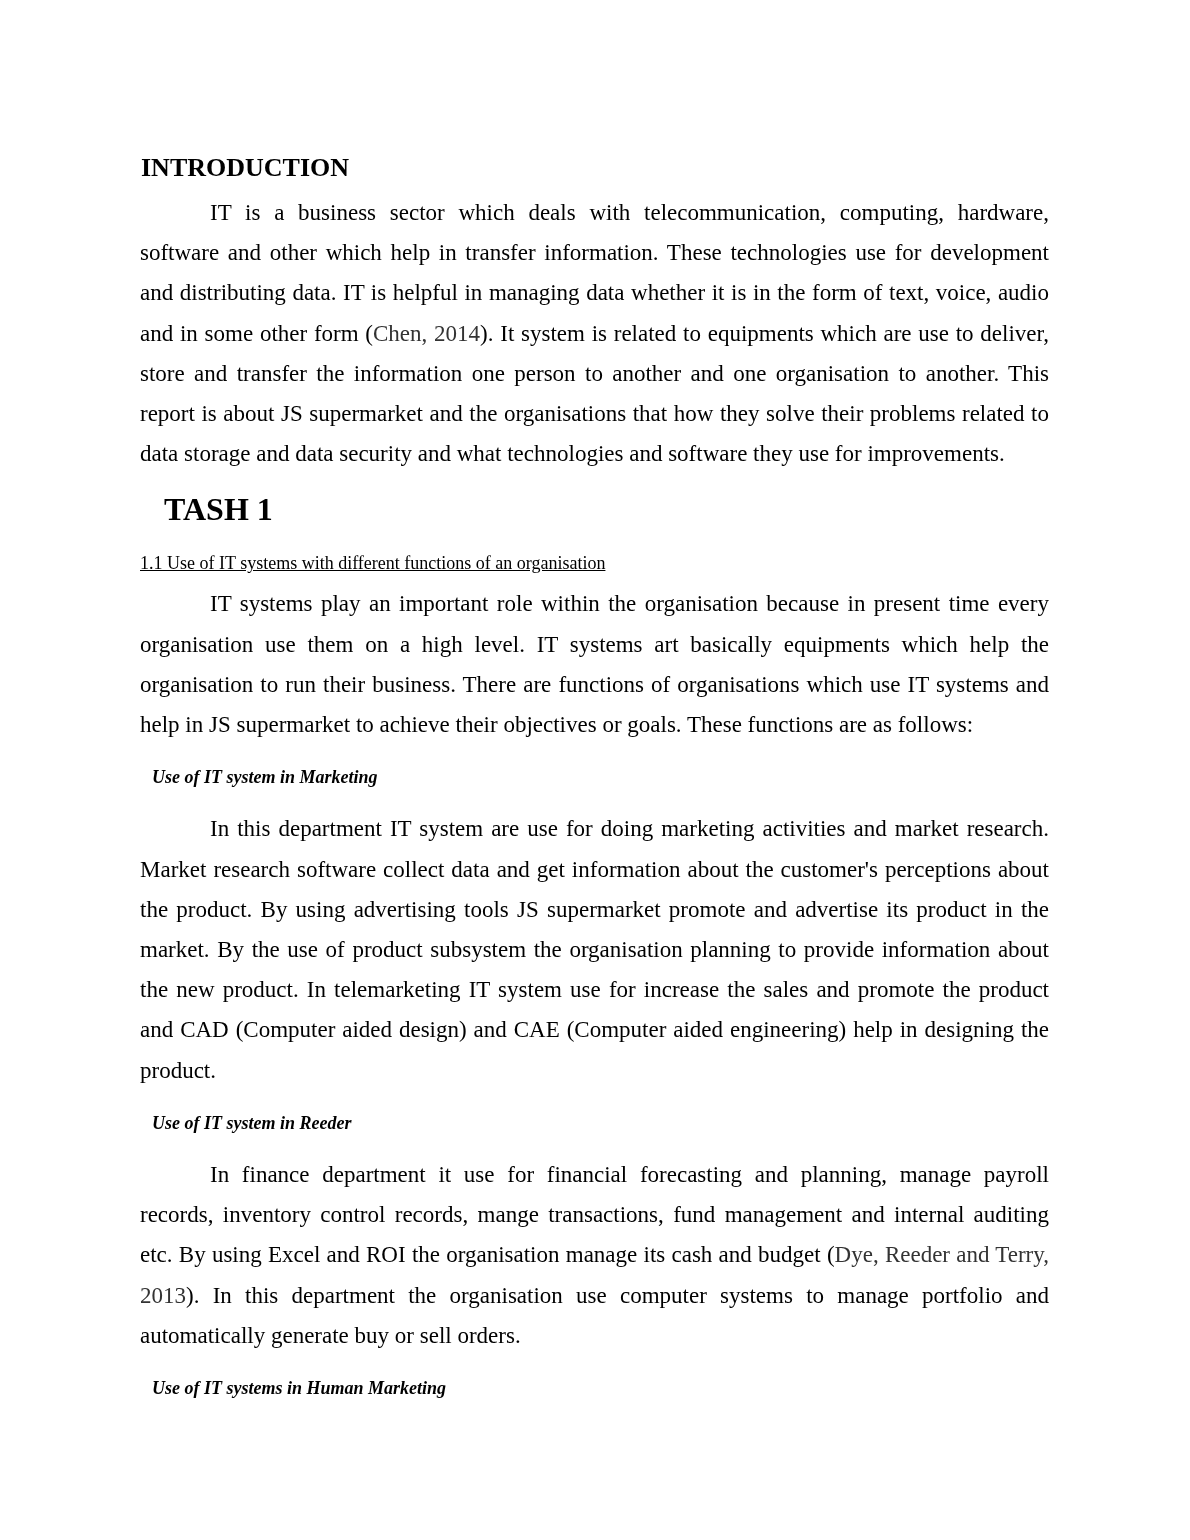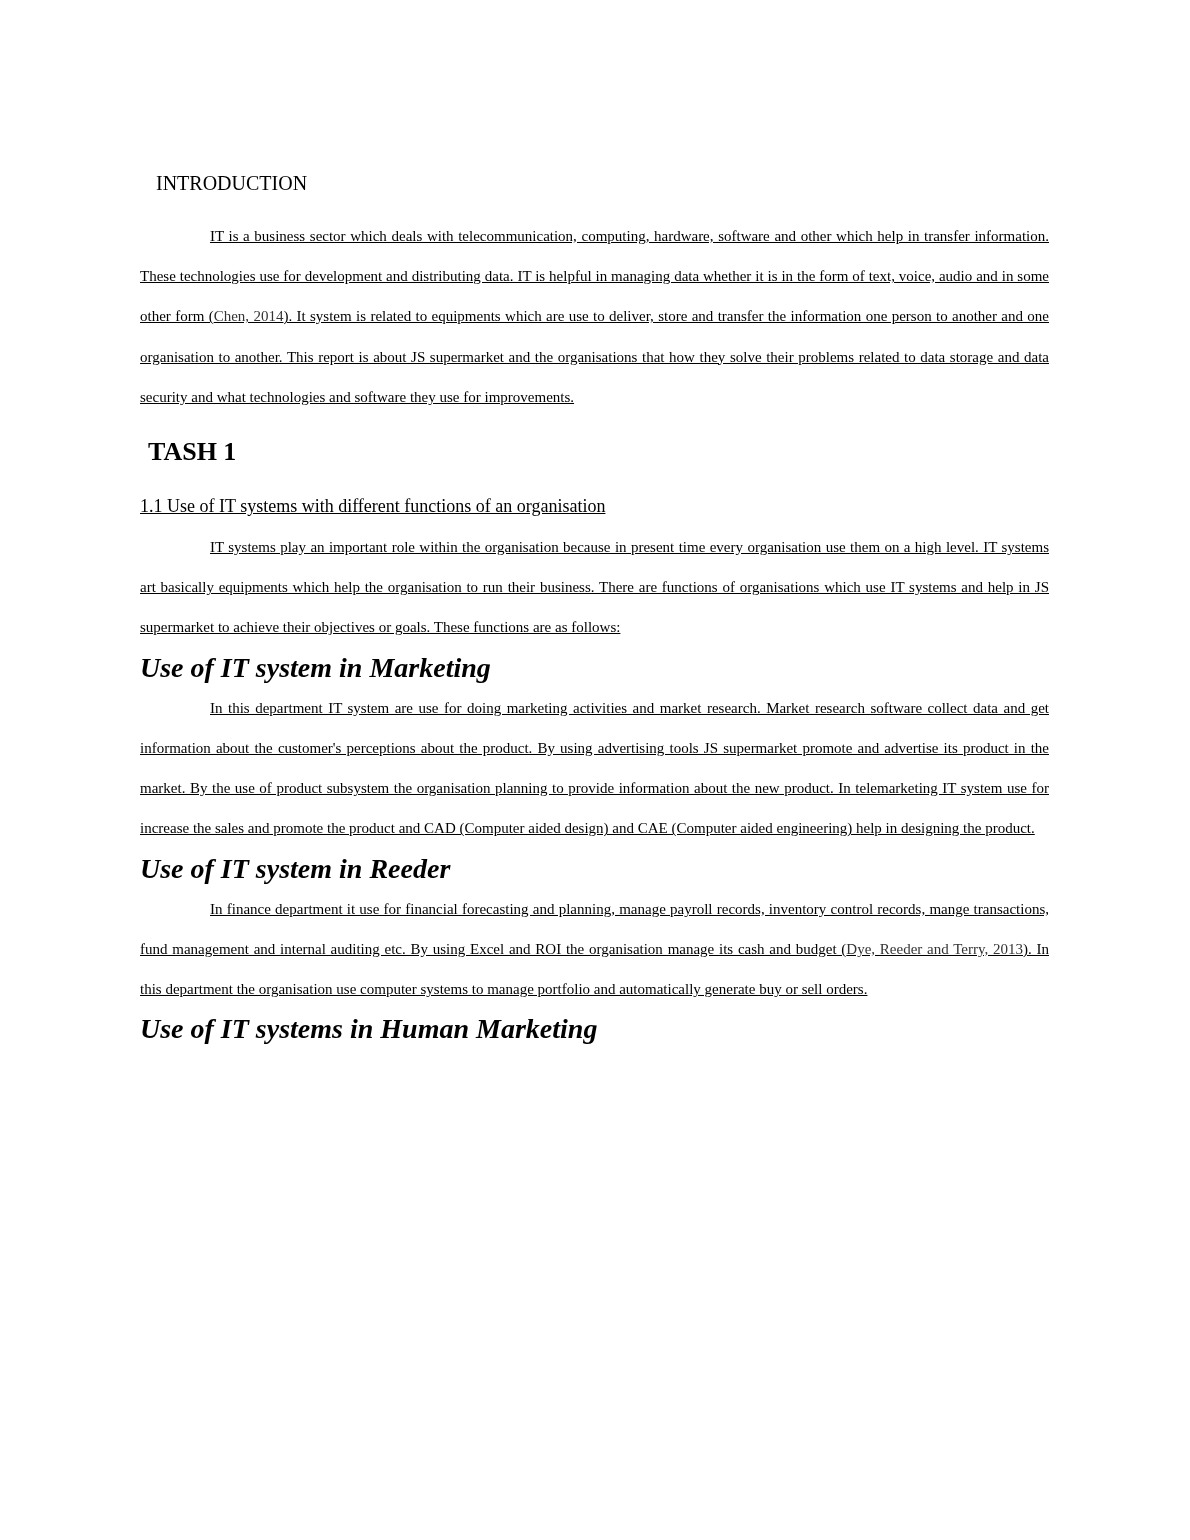--- a/index.html
+++ b/index.html
@@ -1,24 +1,24 @@
 <!DOCTYPE html>
 <html><head>
 <meta charset="utf-8">
 <style>
   html, body { margin: 0; padding: 0; background: #ffffff; }
   body { width: 1190px; height: 1540px; position: relative; overflow: hidden;
          font-family: "Liberation Serif", serif; color: #000; }
   .page { position: absolute; left: 140px; top: 150px; width: 909px; }
-  .h1 { font-size: 20px; font-weight: normal; margin: 16px; line-height: 34px; }
-  .p { font-size: 15px; line-height: 40.2px; text-align: justify; margin: 0; text-indent: 70px; text-decoration: underline; }
+  .h1 { font-size: 26px; font-weight: bold; margin: 1px; line-height: 34px; }
+  .p { font-size: 23px; line-height: 40.2px; text-align: justify; margin: 0; text-indent: 70px; }
   .cite { color: #333333; }
-  .h1-task { font-size: 26px; font-weight: bold; margin: 0; padding-left: 8px; line-height: 34px; }
+  .h1-task { font-size: 32px; font-weight: bold; margin: 16px; padding-left: 8px; line-height: 34px; }
   .sub { font-size: 18px; text-decoration: underline; margin: 0; line-height: 30px; }
-  .ital { font-size: 28px; font-weight: bold; font-style: italic; margin: 0; line-height: 40.2px; }
+  .ital { font-size: 18px; font-weight: bold; font-style: italic; margin: 12px; line-height: 40.2px; }
 </style>
 </head>
 <body>
 
 <div class="page">
   <h1 class="h1">INTRODUCTION</h1>
   <p class="p" style="margin-top:8px"><span>IT is a  business sector which deals with telecommunication, computing, hardware, software and other which help in transfer information. These technologies use for development and distributing data. IT is helpful in managing data whether it is in the form of text, voice, audio and in some other form (</span><span class="cite">Chen, 2014</span><span>). It system is related to equipments which are use to deliver, store and transfer the information one person to another and one organisation to another. This report is about JS supermarket and the organisations that how they solve their problems related to data storage and data security and what technologies and software they use for improvements.</span></p>
 
   <h2 class="h1-task" style="margin-top:18px">TASH 1</h2>
   <p class="sub" style="margin-top:22px">1.1 Use of IT systems with different functions of an organisation</p>

